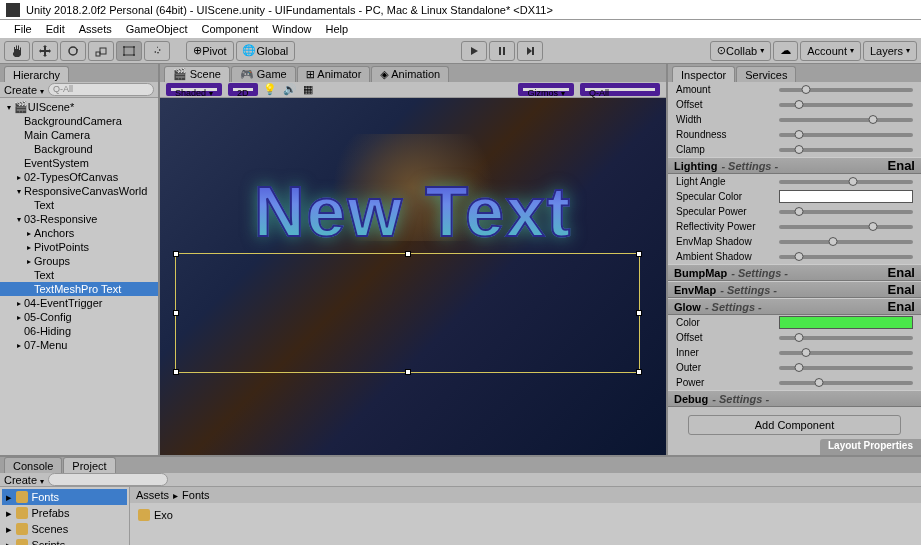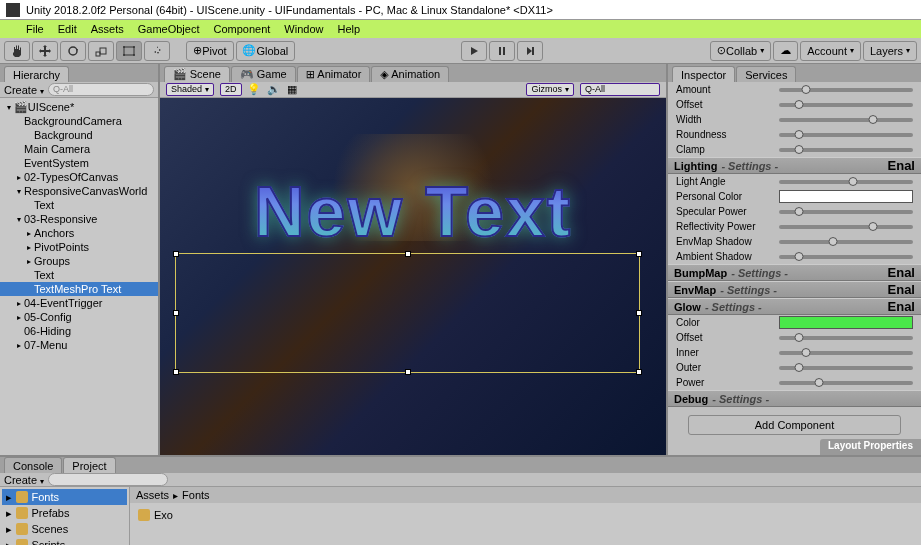--- a/index.html
+++ b/index.html
@@ -1,19 +1,19 @@
 <!DOCTYPE html>
 <html><head>
 <meta charset="utf-8">
 <style>
 *{margin:0;padding:0;box-sizing:border-box;font-family:Arial,sans-serif;font-size:11px;color:#000;user-select:none}
 body{background:#c0c0c0;width:921px;height:545px;overflow:hidden;display:flex;flex-direction:column}
 .titlebar{height:20px;background:#fff;display:flex;align-items:center;padding:0 6px;border-bottom:1px solid #999}
 .titlebar .icon{width:14px;height:14px;background:#333;margin-right:6px}
-.menubar{height:18px;background:#bef264;display:flex;align-items:center;padding:0 20px;gap:2px}
+.menubar{height:18px;background:#ffffff;display:flex;align-items:center;padding:0 8px;gap:2px}
 .menubar span{padding:2px 6px;cursor:pointer}
 .toolbar{height:26px;background:#c0c0c0;border-bottom:1px solid #888;display:flex;align-items:center;padding:0 4px;gap:2px}
 .tbtn{height:20px;min-width:22px;background:#c0c0c0;border:1px solid #888;border-radius:3px;display:flex;align-items:center;justify-content:center;padding:0 6px;cursor:pointer}
 .tbtn.active{background:#a0a0a0}
 .tbtn svg{width:12px;height:12px}
 .spacer{flex:1}
 .dd::after{content:"▾";margin-left:3px;font-size:8px}
 .main{flex:1;display:flex;min-height:0}
 .panel{display:flex;flex-direction:column;background:#c0c0c0}
 .tabrow{height:18px;display:flex;align-items:flex-end;background:#a0a0a0;padding-left:4px;gap:1px}
@@ -22,21 +22,21 @@
 .hierarchy{width:160px;border-right:2px solid #888}
 .hbar{height:16px;display:flex;align-items:center;gap:4px;padding:0 4px;border-bottom:1px solid #999}
 .hbar .search{flex:1;height:13px;background:#ddd;border:1px solid #999;border-radius:7px;font-size:9px;padding:0 4px;color:#888}
 .tree{flex:1;overflow:auto;background:#c8c8c8;padding:2px 0}
 .ti{height:14px;display:flex;align-items:center;padding-left:4px;cursor:pointer;white-space:nowrap}
 .ti.sel{background:#3d7cc9;color:#fff}
 .ti .arr{width:10px;font-size:8px;text-align:center}
 .ti.d1{padding-left:14px}.ti.d2{padding-left:24px}
 .center{flex:1;display:flex;flex-direction:column;min-width:0}
 .ctrlbar{height:16px;background:#c0c0c0;border-bottom:1px solid #999;display:flex;align-items:center;gap:6px;padding:0 6px;font-size:10px}
-.mini{height:13px;background:#ddd;border:1px solid #4c1d95;border-radius:2px;padding:0 4px;font-size:9px}
+.mini{height:13px;background:#ddd;border:5px solid #4c1d95;border-radius:2px;padding:0 4px;font-size:9px}
 .scene{flex:1;background:#1a2040;position:relative;overflow:hidden}
 .sceneimg{position:absolute;inset:0;background:linear-gradient(135deg,#2a3555 0%,#1a2545 30%,#3a2515 45%,#1a2040 60%,#0a1530 100%)}
 .sceneimg::before{content:"";position:absolute;top:10%;left:30%;width:40%;height:30%;background:radial-gradient(circle,#6a5030 0%,transparent 70%)}
 .selbox{position:absolute;top:155px;left:15px;width:465px;height:120px;border:1px solid #d4c55a}
 .handle{position:absolute;width:6px;height:6px;background:#fff;border:1px solid #000}
 .newtext{position:absolute;top:32%;left:50%;transform:translate(-50%,-50%);font-size:70px;font-weight:900;font-family:Impact,sans-serif;background:linear-gradient(180deg,#4a4ad4 0%,#6a8ae8 40%,#4ac8b8 100%);-webkit-background-clip:text;background-clip:text;color:transparent;-webkit-text-stroke:2px #2a2a8a;letter-spacing:2px;white-space:nowrap;filter:drop-shadow(0 0 8px rgba(80,220,180,0.5))}
 .inspector{width:255px;border-left:2px solid #888;display:flex;flex-direction:column}
 .iscroll{flex:1;overflow-y:auto;overflow-x:hidden}
 .irow{height:15px;display:flex;align-items:center;padding:0 8px;gap:8px}
 .irow .lbl{width:95px;font-size:10px}
@@ -151,22 +151,22 @@
         <div class="tab">Hierarchy</div>
       </div>
     <div class="hbar">
       <span class="dd">Create</span>
       <div class="search">Q-All</div>
     </div>
     <div class="tree">
       <div class="ti"><span class="arr">▾</span>🎬 <span>UIScene*</span></div>
       <div id="htree">
           <div class="ti d1"><span class="arr"></span>BackgroundCamera</div>
+          <div class="ti d1"><span class="arr"></span>Main Camera</div>
           <div class="ti d2"><span class="arr"></span>Background</div>
-          <div class="ti d1"><span class="arr"></span>Main Camera</div>
           <div class="ti d1"><span class="arr"></span>EventSystem</div>
           <div class="ti d1"><span class="arr">▸</span>02-TypesOfCanvas</div>
           <div class="ti d1"><span class="arr">▾</span>ResponsiveCanvasWorld</div>
           <div class="ti d2"><span class="arr"></span>Text</div>
           <div class="ti d1"><span class="arr">▾</span>03-Responsive</div>
           <div class="ti d2"><span class="arr">▸</span>Anchors</div>
           <div class="ti d2"><span class="arr">▸</span>PivotPoints</div>
           <div class="ti d2"><span class="arr">▸</span>Groups</div>
           <div class="ti d2"><span class="arr"></span>Text</div>
           <div class="ti d2 sel"><span class="arr"></span>TextMeshPro Text</div>
@@ -252,21 +252,21 @@
           <span class="set">- Settings -</span>
           <span class="en">Enal</span>
         </div>
         <div class="irow">
           <span class="lbl">Light Angle</span>
           <div class="slider">
             <div class="th" style="left:55%"></div>
           </div>
         </div>
         <div class="irow">
-          <span class="lbl">Personal Color</span>
+          <span class="lbl">Specular Color</span>
           <div class="colorsw" style="background:#ffffff"></div>
         </div>
         <div class="irow">
           <span class="lbl">Specular Power</span>
           <div class="slider">
             <div class="th" style="left:15%"></div>
           </div>
         </div>
         <div class="irow">
           <span class="lbl">Reflectivity Power</span>

